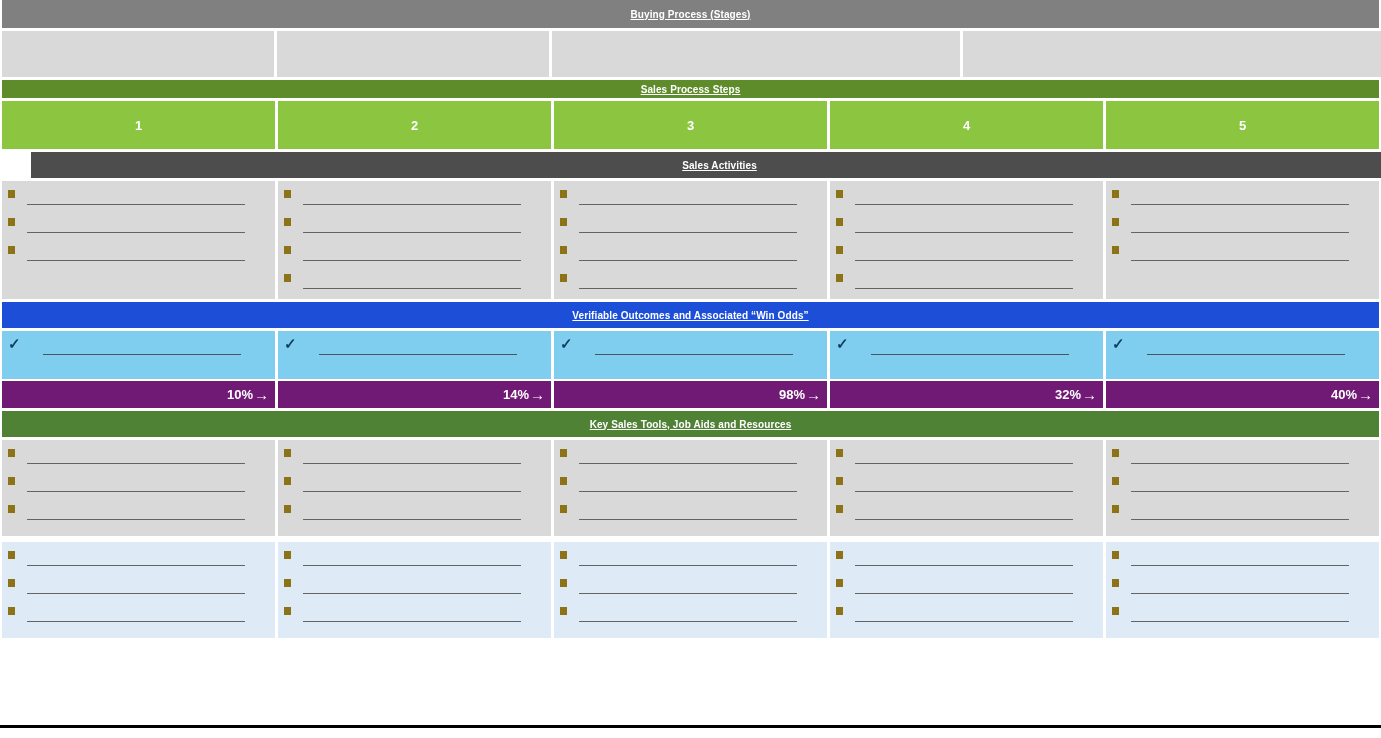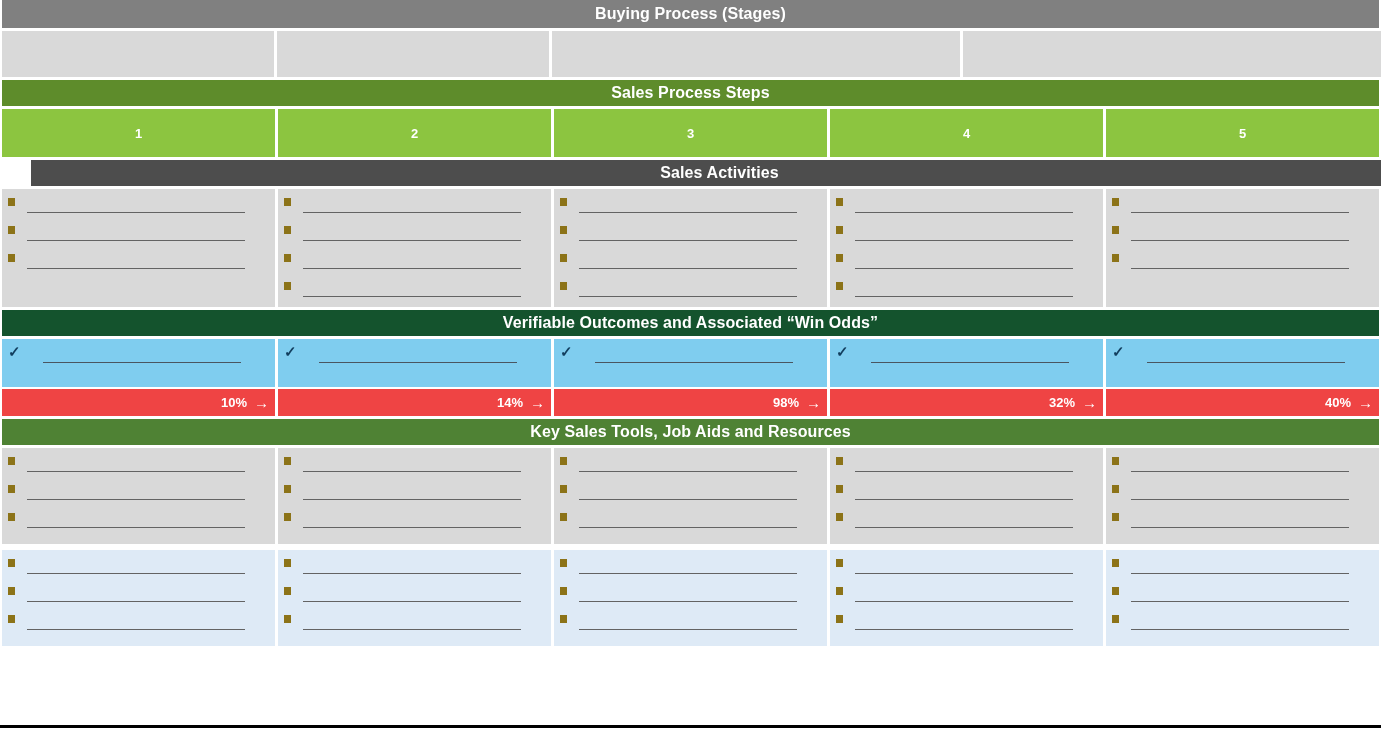--- a/index.html
+++ b/index.html
@@ -27,29 +27,30 @@
   .band {
     position: relative;
     box-sizing: border-box;
     width: 1377px;
     margin: 0 2px;
     display: flex;
     align-items: center;
     justify-content: center;
     color: #ffffff;
     font-weight: bold;
-    font-size: 16px;
+    font-size: 10px;
     letter-spacing: .1px;
     white-space: nowrap;
+    text-decoration: underline;
   }
 
   .band-gray   { background: #808080; height: 28px; }
-  .band-green  { background: #5E8C2B; height: 26px; }
+  .band-green  { background: #5E8C2B; height: 18px; }
   .band-dgray  { background: #4D4D4D; height: 26px; margin-left: 31px; }
-  .band-navy   { background: #14532d; height: 26px; }
+  .band-navy   { background: #1d4ed8; height: 26px; }
   .band-green2 { background: #4F8234; height: 26px; text-align: right; }
   .band-blue   { background: #2E75B6; height: 26px; }
 
   
   .cellrow {
     display: flex;
     width: 1377px;
     margin: 0 2px;
     box-sizing: border-box;
     gap: 3px;
@@ -137,30 +138,29 @@
     border-bottom: 1.5px solid #4A5560;
     height: 17px;
     margin-right: 26px;
     margin-left: 18px;
   }
 
   
   .pct-row { height: 27px; }
   .pct-cell {
     flex: 1 1 0;
-    background: #ef4444;
+    background: #701a75;
     display: flex;
     align-items: center;
     justify-content: flex-end;
     padding-right: 6px;
     color: #ffffff;
     font-weight: bold;
     font-size: 13px;
     white-space: nowrap;
-    gap: 6px;
   }
   .pct-arrow {
     margin-left: 1px;
     font-size: 15px;
     line-height: 13px;
     font-weight: bold;
   }
 
   
   .bottom-rule {

